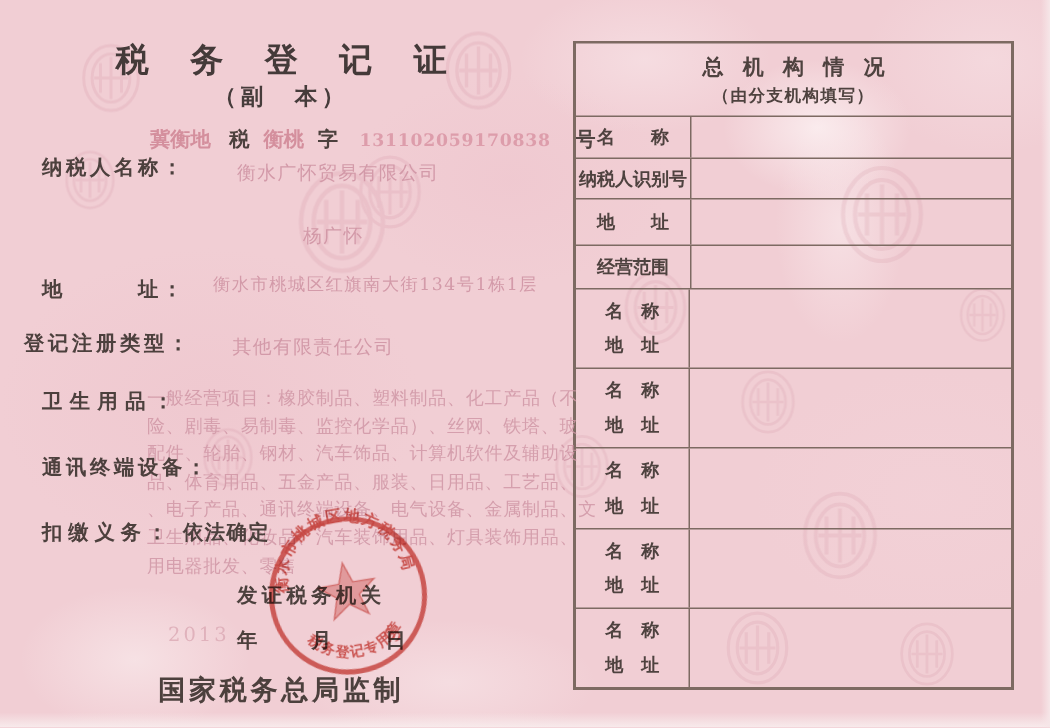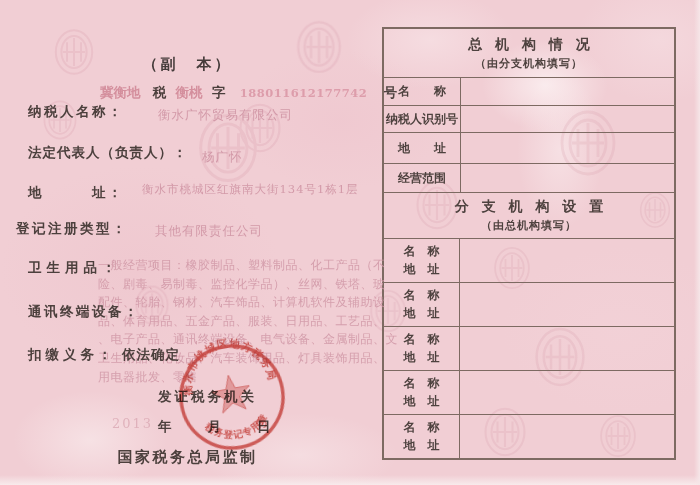--- a/index.html
+++ b/index.html
@@ -25,21 +25,21 @@
   .certline{left:100px;top:84px;font-size:13.5px;white-space:nowrap;}
   .certline .cf{color:#d48f9d;font-weight:bold;}
   .certline .cd{color:#4c403d;font-weight:bold;}
   .certline .num{color:#dd9dab;font-size:11.5px;letter-spacing:.5px;font-weight:bold;}
   .lab{font-size:13.5px;letter-spacing:2.5px;color:#4c403d;font-weight:bold;white-space:nowrap;z-index:3;}
   .ls1{letter-spacing:1px;} .ls4{letter-spacing:4px;} .ls5{letter-spacing:5px;}
   .val{font-size:12.5px;white-space:nowrap;z-index:2;}
   .scope{left:98px;top:256px;width:286px;font-size:12px;line-height:18.6px;color:#d097a6;opacity:.85;letter-spacing:.5px;z-index:1;white-space:nowrap;}
   .issuer{left:158px;top:388px;font-size:13.5px;letter-spacing:3px;color:#4c403d;font-weight:bold;z-index:4;}
   .dateline{left:158px;top:418px;font-size:13.5px;letter-spacing:3px;color:#4c403d;font-weight:bold;z-index:4;}
-  .footer{left:0;top:448px;width:375px;text-align:center;font-size:15px;letter-spacing:2.5px;color:#4c403d;font-weight:bold;z-index:4;}
+  .footer{left:0;top:448px;width:375px;text-align:center;font-size:18px;letter-spacing:2.5px;color:#4c403d;font-weight:bold;z-index:4;}
   .wyear{left:112px;top:416px;font-size:13px;letter-spacing:2px;color:#dba9b4;opacity:.8;z-index:1;}
   
   .rt{left:382px;top:27px;width:294px;height:433px;border:2px solid #7d6a62;box-sizing:border-box;
       display:flex;flex-direction:column;color:#4e423f;font-weight:bold;background:rgba(255,255,255,0.02);}
   .rt-h{display:flex;flex-direction:column;justify-content:center;align-items:center;}
   .rt-h1{height:48px;} .rt-h2{height:45px;border-top:1px solid #7d6a62;}
   .rt-ht{font-size:14px;letter-spacing:4px;text-indent:4px;}
   .rt-hs{font-size:11px;letter-spacing:1px;margin-top:2px;text-align:right;}
   .rt-row{border-top:1px solid #7d6a62;display:flex;}
   .rt-lab{width:76px;border-right:1px solid #7d6a62;display:flex;align-items:center;justify-content:center;font-size:12px;}
@@ -75,35 +75,35 @@
       <use href="#emb" transform="translate(388,311) scale(1.3)"></use>
       <use href="#emb" transform="translate(152,305) scale(1.2)"></use>
       <use href="#emb" transform="translate(560,357) scale(1.8)"></use>
       <use href="#emb" transform="translate(505,432) scale(1.5)"></use>
       <use href="#emb" transform="translate(618,436) scale(1.3)"></use>
       <use href="#emb" transform="translate(60,120) scale(1.2)"></use>
       <use href="#emb" transform="translate(655,210) scale(1.1)"></use>
     </g>
   </svg>
 
+  <div class="abs title">税 务 登 记 证</div>
   <div class="abs subtitle">（副　本）</div>
 
   <div class="abs certline">
     <span class="cf">冀衡地</span>
     <span class="cd" style="margin-left:8px">税</span>
     <span class="cf" style="margin-left:5px">衡桃</span>
     <span class="cd" style="margin-left:5px">字</span>
-    <span class="num" style="margin-left:10px">188011612177742</span>
+    <span class="num" style="margin-left:10px">131102059170838</span>
     <span class="cd" style="margin-left:12px">号</span>
   </div>
 
   <div class="abs lab" style="left:28px;top:103px">纳税人名称：</div>
   <div class="abs val faint" style="left:158px;top:107px">衡水广怀贸易有限公司</div>
 
-  <div class="abs lab ls1" style="left:28px;top:144px">法定代表人（负责人）：</div>
   <div class="abs val faint" style="left:202px;top:149px">杨广怀</div>
 
   <div class="abs lab" style="left:28px;top:184px">地　　　址：</div>
   <div class="abs val faint" style="left:142px;top:182px;font-size:11.5px">衡水市桃城区红旗南大街134号1栋1层</div>
 
   <div class="abs lab" style="left:16px;top:220px">登记注册类型：</div>
   <div class="abs val faint" style="left:155px;top:223px">其他有限责任公司</div>
 
   <div class="abs lab ls5" style="left:28px;top:259px">卫生用品：</div>
   <div class="abs lab" style="left:28px;top:303px">通讯终端设备：</div>
@@ -155,24 +155,20 @@
       <div class="rt-val"></div>
     </div>
     <div class="rt-row" style="height:30px">
       <div class="rt-lab">地　　址</div>
       <div class="rt-val"></div>
     </div>
     <div class="rt-row" style="height:28px">
       <div class="rt-lab">经营范围</div>
       <div class="rt-val"></div>
     </div>
-    <div class="rt-h rt-h2">
-      <div class="rt-ht">分 支 机 构 设 置</div>
-      <div class="rt-hs">（由总机构填写）</div>
-    </div>
     <div class="rt-pair">
       <div class="rt-plab">
         <div>名　称</div>
         <div>地　址</div>
       </div>
       <div class="rt-val"></div>
     </div>
     <div class="rt-pair">
       <div class="rt-plab">
         <div>名　称</div>

